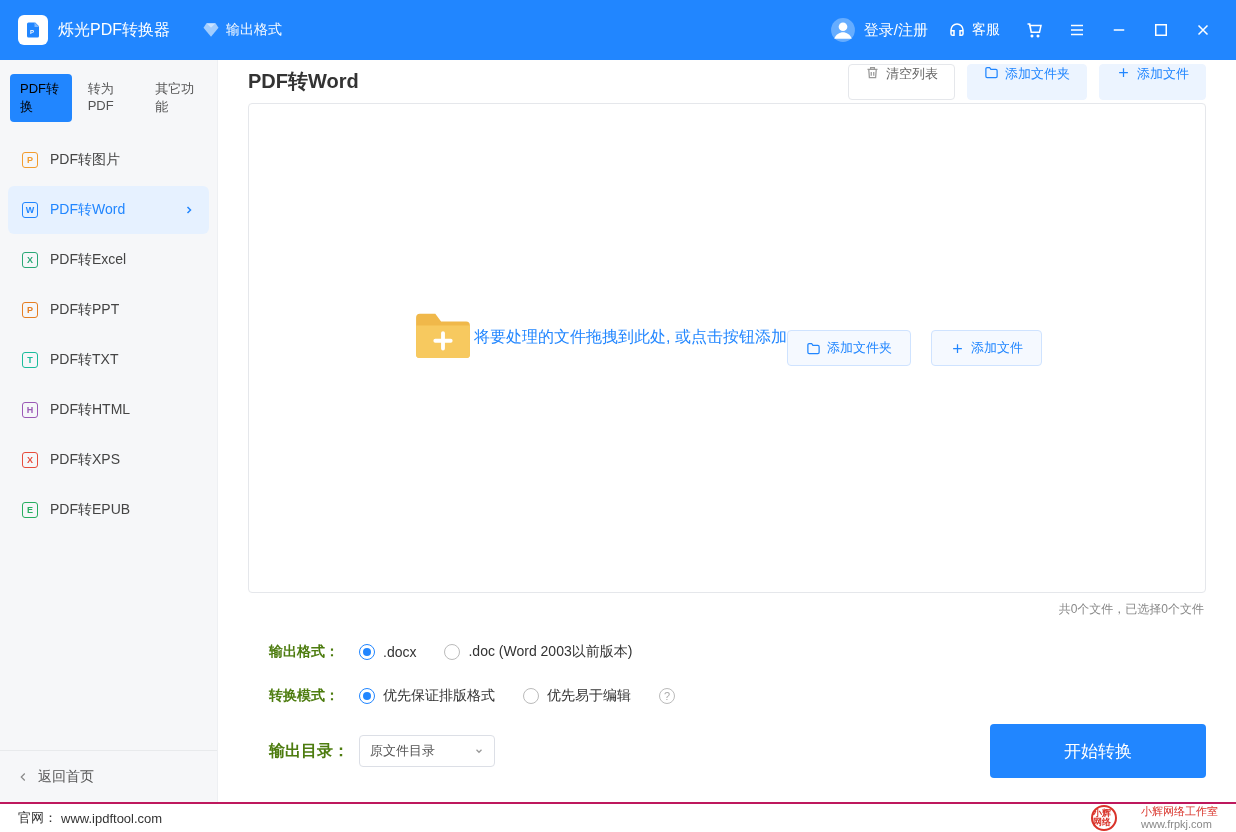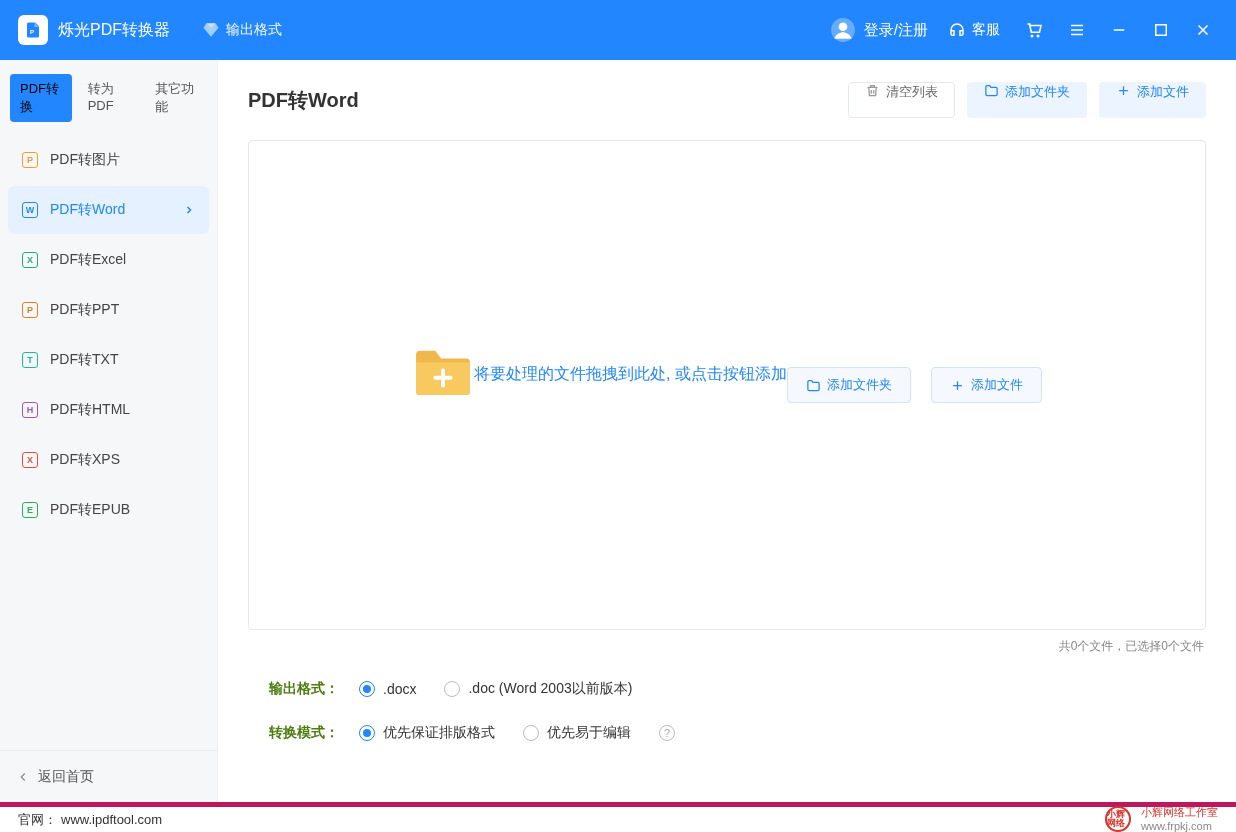--- a/index.html
+++ b/index.html
@@ -66,24 +66,24 @@
 .radio.checked .r { border-color: #2186ff; }
 .radio.checked .r::after { content: ""; width: 8px; height: 8px; background: #2186ff; border-radius: 50%; }
 .help-ic { width: 16px; height: 16px; border: 1.5px solid #bbb; border-radius: 50%; display: flex; align-items: center; justify-content: center; font-size: 11px; color: #aaa; cursor: pointer; }
 
 .bottom-row { display: flex; align-items: center; margin-top: 6px; margin-bottom: 24px; }
 .select { width: 136px; height: 32px; border: 1px solid #dcdfe6; border-radius: 4px; display: flex; align-items: center; padding: 0 10px; font-size: 13px; color: #555; cursor: pointer; }
 .select svg { margin-left: auto; width: 10px; height: 10px; stroke: #999; }
 .convert-btn { margin-left: auto; width: 216px; height: 54px; background: #2186ff; color: #fff; border-radius: 4px; display: flex; align-items: center; justify-content: center; font-size: 17px; cursor: pointer; }
 
 
-.footer { height: 30px; border-top: 5px solid #be185d; display: flex; align-items: center; padding: 0 18px; font-size: 13px; color: #333; }
+.footer { height: 30px; border-top: 2px solid #be185d; display: flex; align-items: center; padding: 0 18px; font-size: 13px; color: #333; }
 .footer .link { margin-left: 4px; }
 .footer-spacer { flex: 1; }
-.wm { display: flex; gap: 10px; }
+.wm { display: flex; gap: 24px; }
 .wm-logo { width: 26px; height: 26px; border: 2px solid #d9332a; border-radius: 50%; display: flex; align-items: center; justify-content: center; font-size: 9px; color: #d9332a; font-weight: bold; line-height: 1; }
 .wm-text { display: flex; flex-direction: column; font-size: 11px; line-height: 1.2; }
 .wm-text .l1 { color: #d9332a; } .wm-text .l2 { color: #888; }
 </style>
 </head>
 <body>
 
 <div class="titlebar">
   <div class="app-logo">
     <svg viewBox="0 0 24 24">
@@ -263,20 +263,30 @@
             <span>优先保证排版格式</span>
           </div>
         <div class="radio">
             <span class="r"></span>
             <span>优先易于编辑</span>
           </div>
         <div class="help-ic">?</div>
       </div>
     </div>
 
+    <div class="bottom-row">
+      <div class="opt-label" style="font-weight:bold">输出目录：</div>
+      <div class="select">
+        <span>原文件目录</span>
+        <svg viewBox="0 0 24 24" fill="none" stroke-width="3">
+            <path d="M6 9l6 6 6-6"></path>
+          </svg>
+      </div>
+      <div class="convert-btn">开始转换</div>
+    </div>
   </div>
 </div>
 
 <div class="footer">
   <span>官网：</span>
   <span class="link">www.ipdftool.com</span>
   <div class="footer-spacer"></div>
   <div class="wm">
     <div class="wm-logo">小辉网络</div>
     <div class="wm-text">

